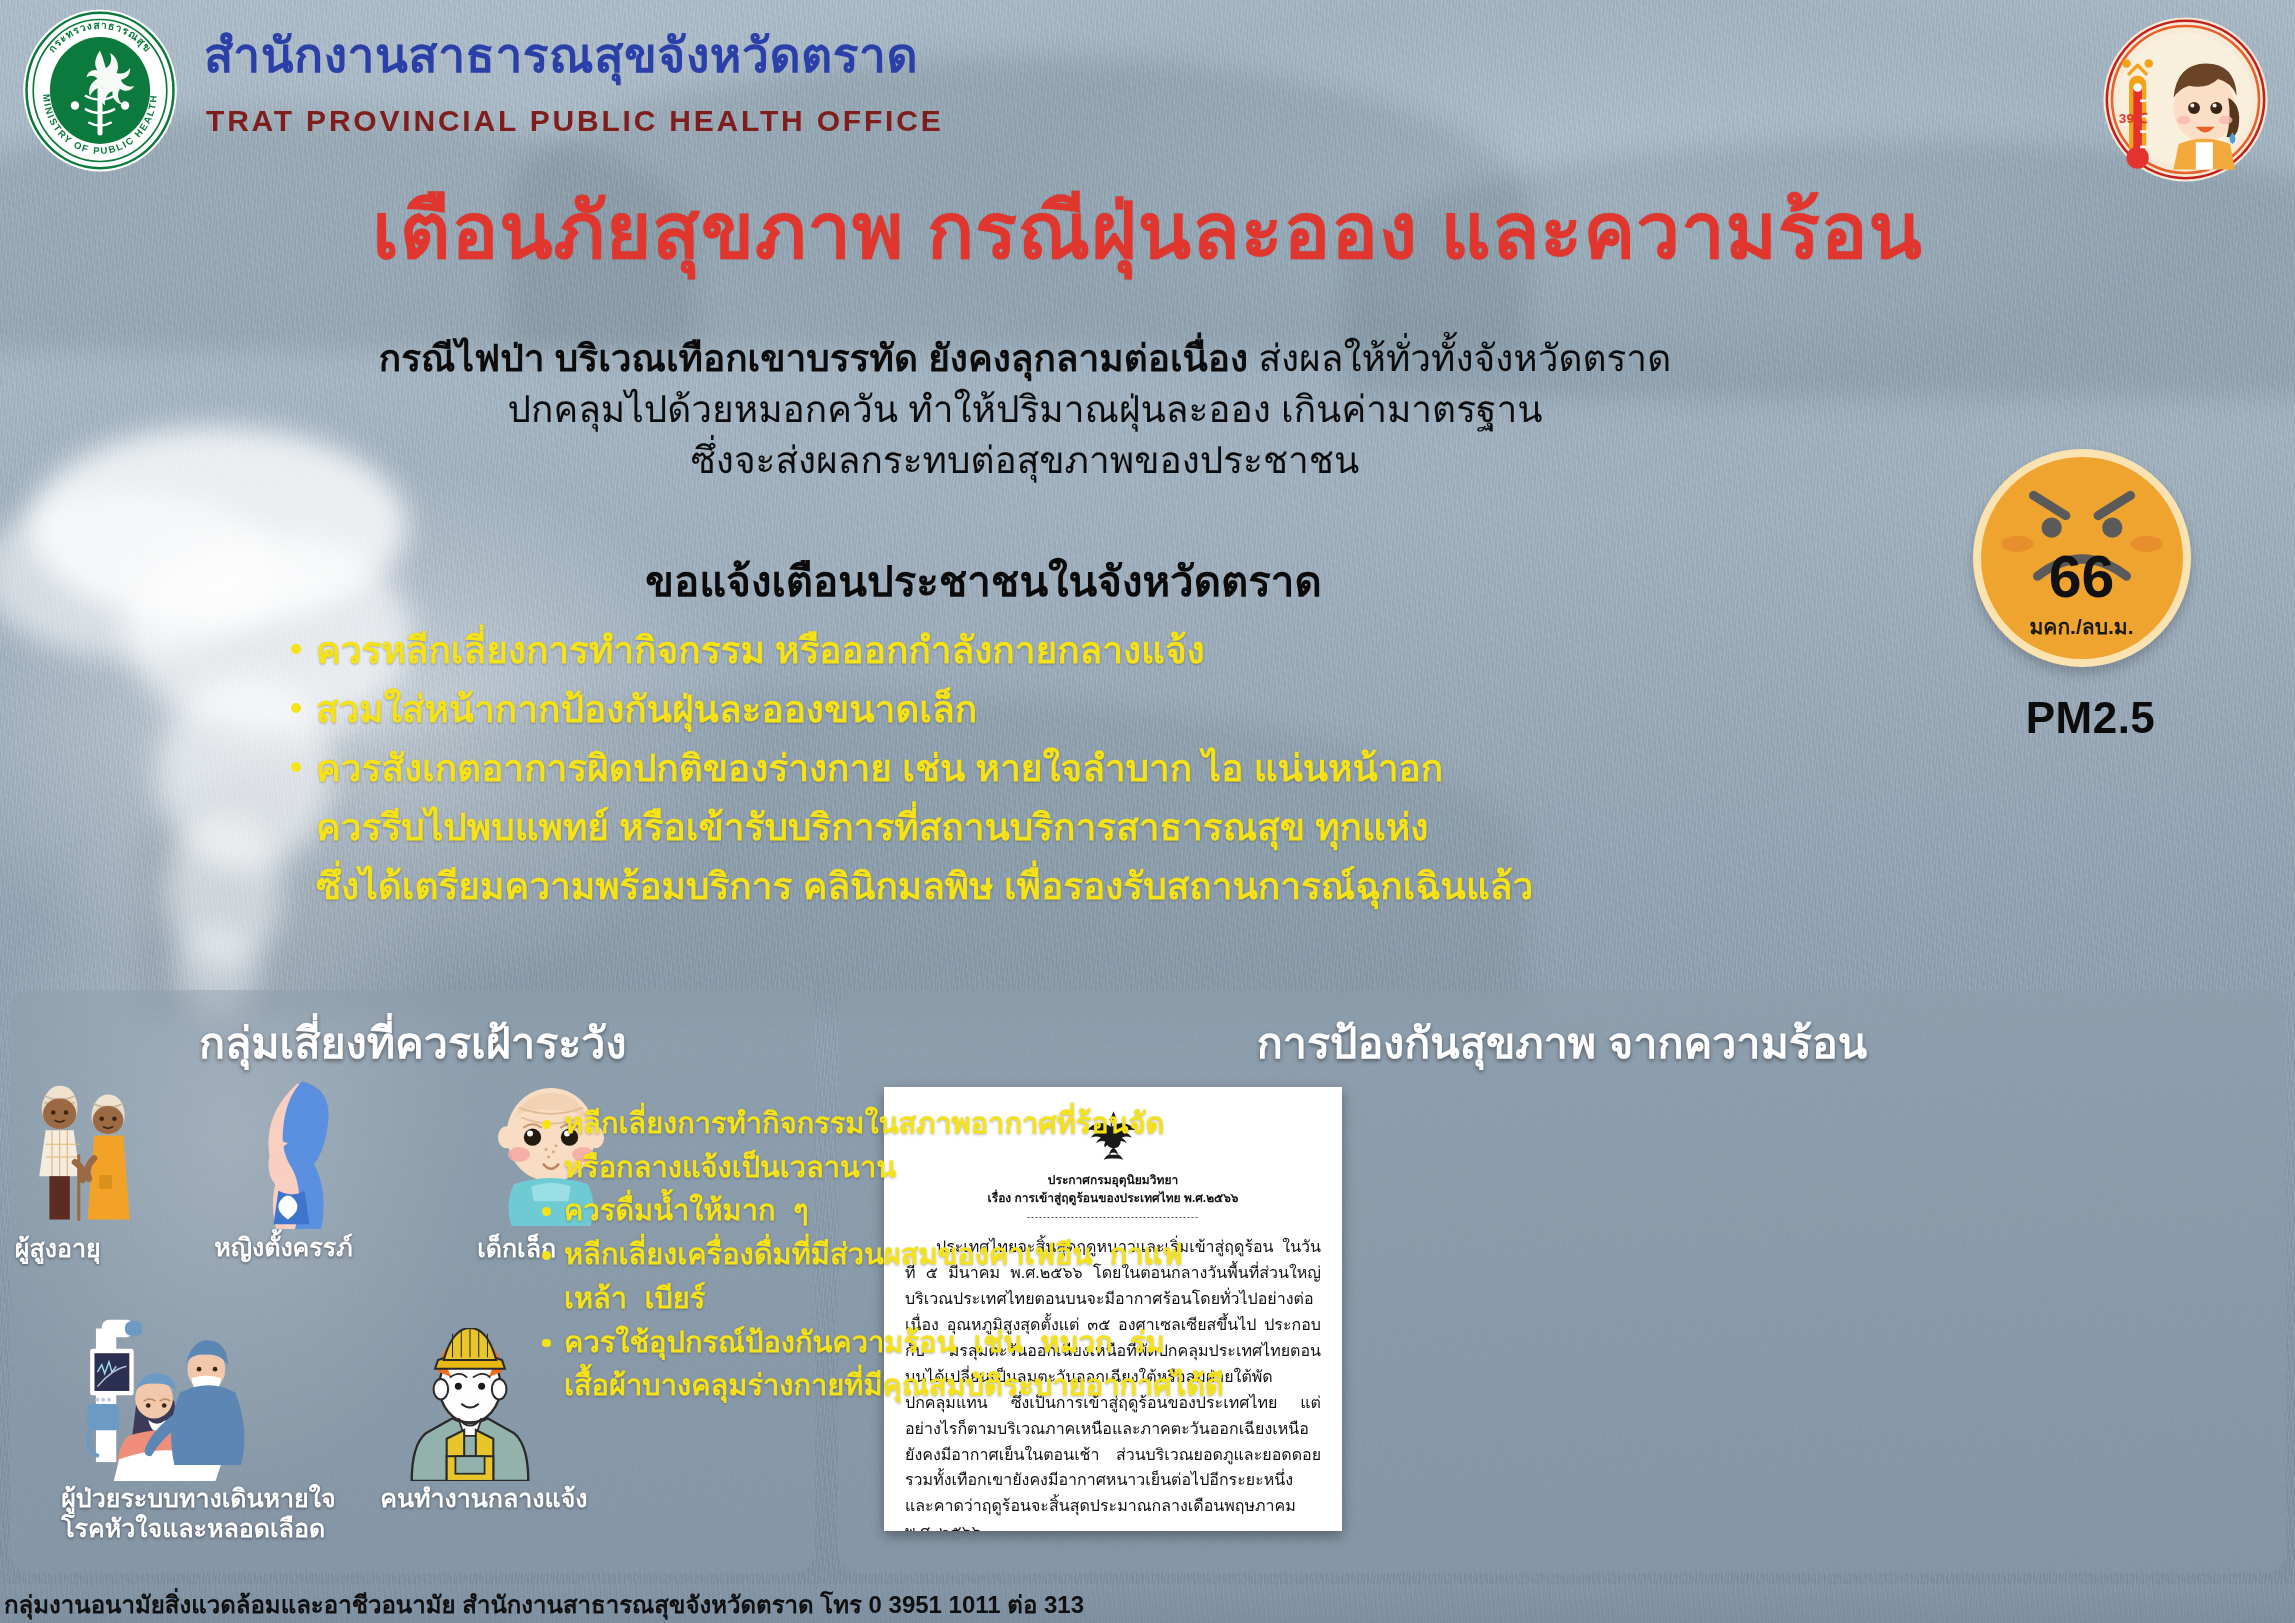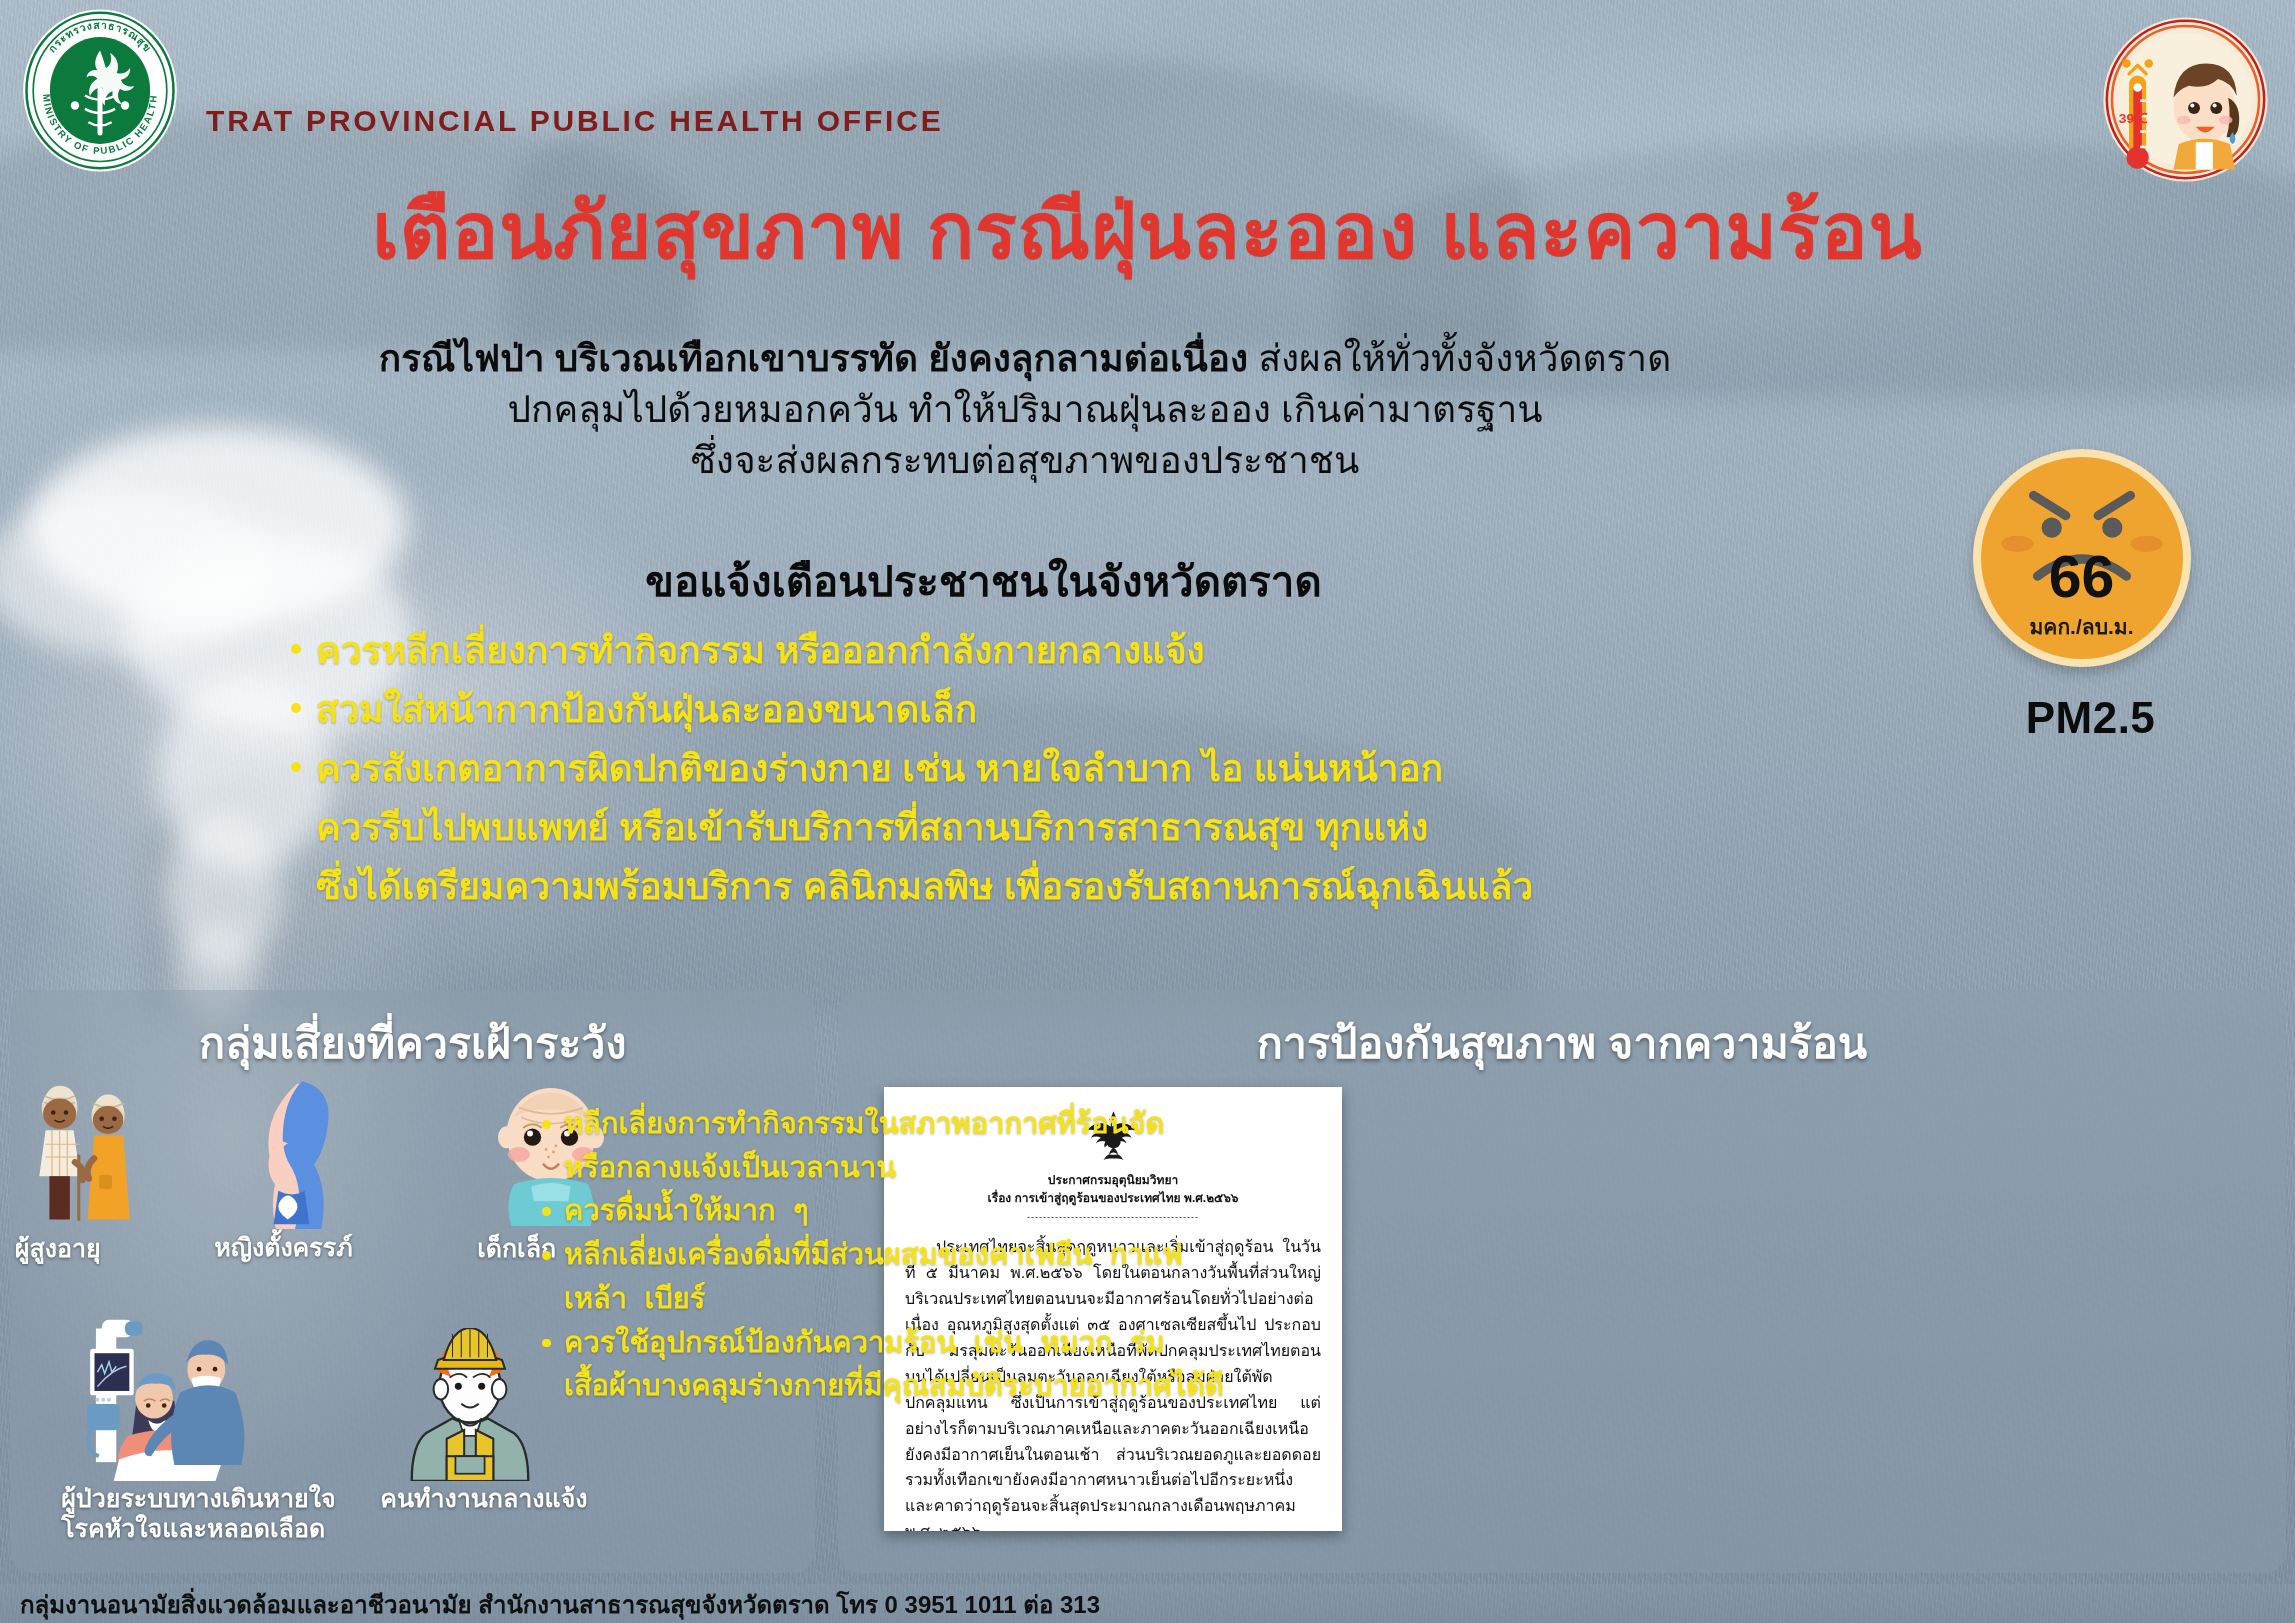--- a/index.html
+++ b/index.html
@@ -161,21 +161,21 @@
     background:#f5e318; border-radius:50%;
   }
   #heat-list .cont{ padding-left:24px; margin-bottom:3.7px; }
 
   
   #footer{
     position:absolute; left:0; bottom:0; width:100%; height:40px;
     background:linear-gradient(180deg, rgba(140,157,172,.35) 0%, rgba(124,142,158,.55) 100%);
     display:flex; align-items:center;
   }
-  #footer-text{ padding-left:20px; color:#101010; font-size:24px; font-weight:600; white-space:nowrap; }
+  #footer-text{ padding-left:4px; color:#101010; font-size:24px; font-weight:600; white-space:nowrap; }
 </style>
 </head>
 <body>
 
 <div id="bg">
   <div class="hill" style="left:-93px; top:111px; width:787px; height:241px;"></div>
   <div class="hill" style="left:509px; top:56px; width:1018px; height:296px;"></div>
   <div class="hill" style="left:1342px; top:139px; width:1111px; height:259px;"></div>
   <div class="hill" style="left:139px; top:694px; width:1388px; height:324px; background:rgba(100,118,132,.16);"></div>
 </div>
@@ -206,20 +206,21 @@
       <path id="arcBot" d="M 32 104 A 68 72 0 0 0 168 104" fill="none"></path>
       <text font-size="12.5" fill="#0c7a3c" font-weight="bold" letter-spacing="1.2">
         <textPath href="#arcTop" startOffset="50%" text-anchor="middle">กระทรวงสาธารณสุข</textPath>
       </text>
       <text font-size="11.5" fill="#0c7a3c" font-weight="bold" letter-spacing="2">
         <textPath href="#arcBot" startOffset="50%" text-anchor="middle">MINISTRY OF PUBLIC HEALTH</textPath>
       </text>
     </svg>
   </div>
 
+  <div id="org-title">สำนักงานสาธารณสุขจังหวัดตราด</div>
   <div id="org-title-en">TRAT PROVINCIAL PUBLIC HEALTH OFFICE</div>
 
   <div id="heat-badge">
     <svg viewBox="0 0 200 200" width="171" height="171" aria-hidden="true">
       <circle cx="100" cy="100" r="96" fill="#f7ead6"></circle>
       <circle cx="100" cy="100" r="92" fill="none" stroke="#c4201d" stroke-width="3"></circle>
       <circle cx="100" cy="100" r="86" fill="none" stroke="#e8612b" stroke-width="3"></circle>
       <circle cx="100" cy="100" r="78" fill="#f9efdd"></circle>
 
       <rect x="34" y="72" width="20" height="92" rx="10" fill="#f5a21b"></rect>

